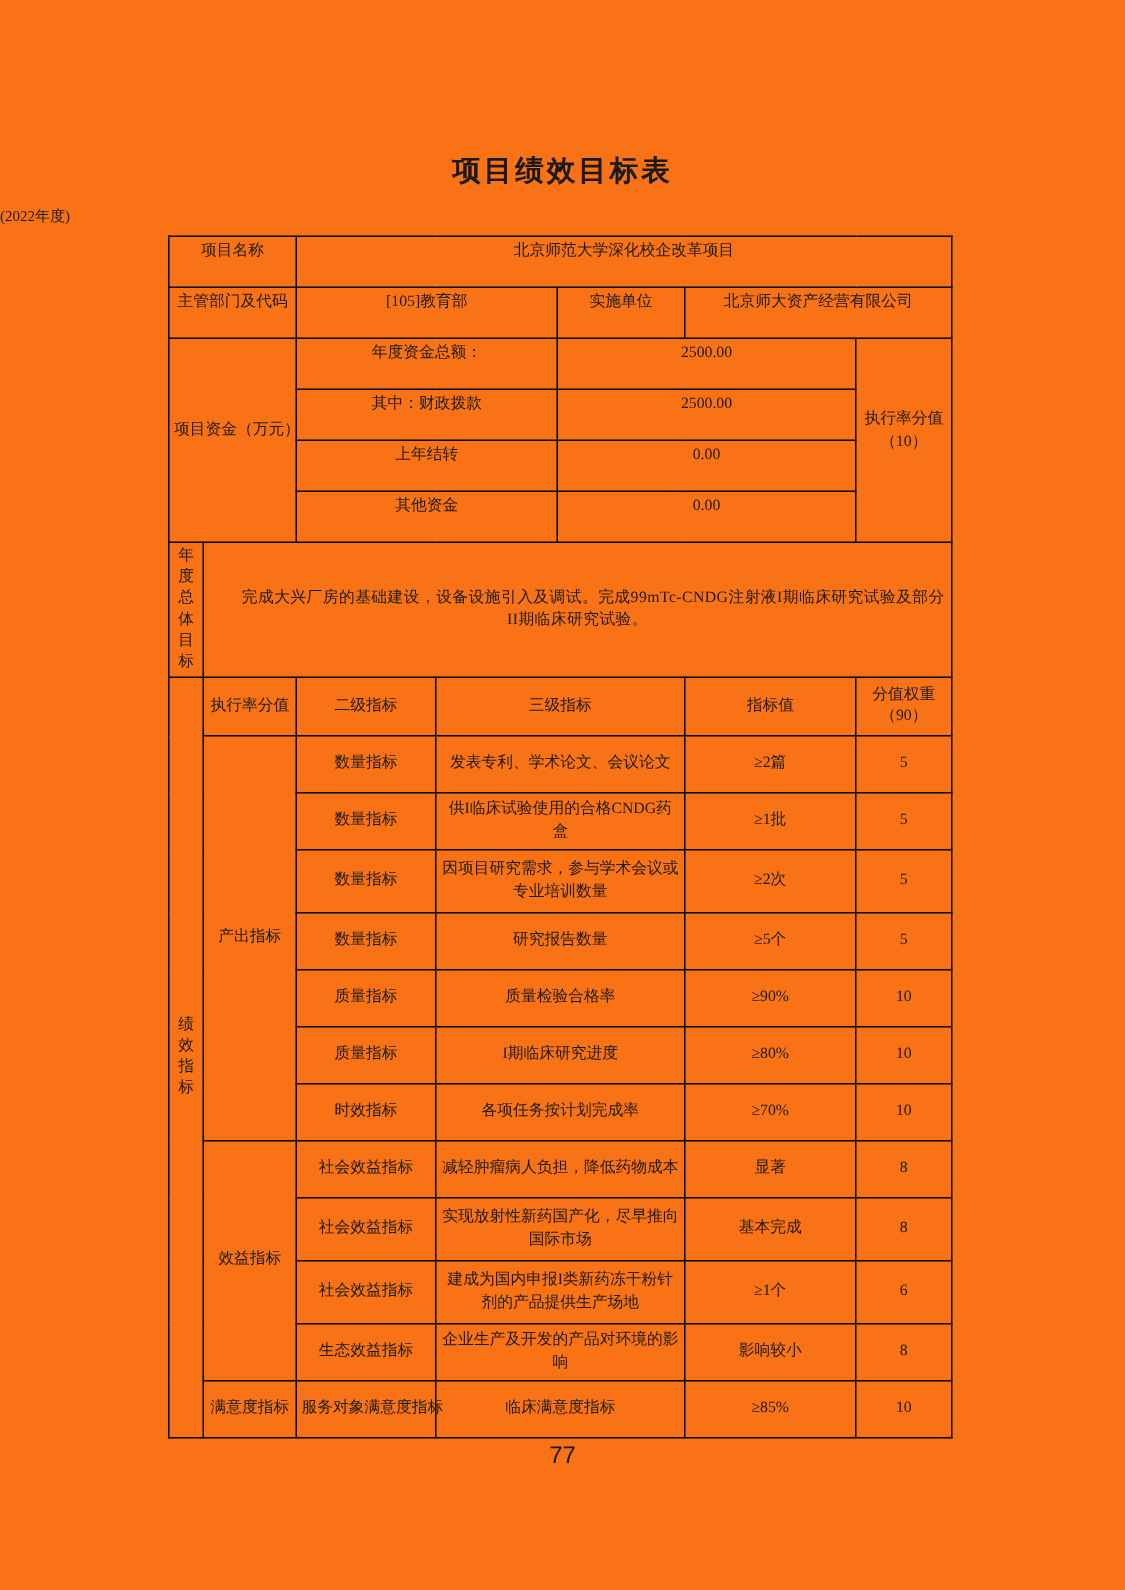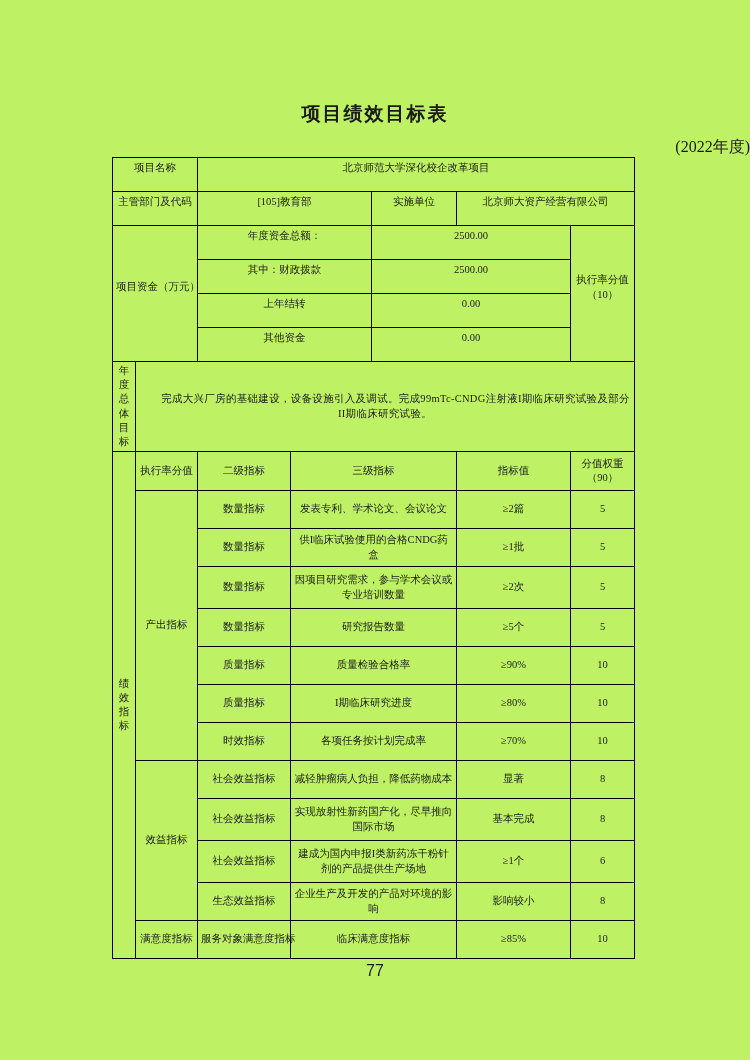--- a/index.html
+++ b/index.html
@@ -1,41 +1,41 @@
 <!DOCTYPE html>
 <html><head>
 <meta charset="utf-8">
 <style>
   html, body { margin: 0; padding: 0; background: #ffffff; }
   .page {
     position: relative;
     width: 750px;
     height: 1060px;
-    background: #bef264;
+    background: #f97316;
     font-family: "Liberation Serif", "DejaVu Serif", serif;
     color: #1a1a1a;
     overflow: hidden;
   }
   .doc-title {
     position: absolute;
     top: 101px;
     left: 0;
     width: 100%;
     text-align: center;
     font-size: 19px;
     font-weight: bold;
     letter-spacing: 2px;
   }
   .doc-subtitle {
     position: absolute;
     top: 137px;
     left: 0;
     width: 100%;
-    text-align: right;
-    font-size: 16px;
+    text-align: left;
+    font-size: 10px;
   }
   table.main {
     position: absolute;
     left: 112px;
     top: 157px;
     width: 522px;
     border-collapse: collapse;
     table-layout: fixed;
   }
   table.main td {

